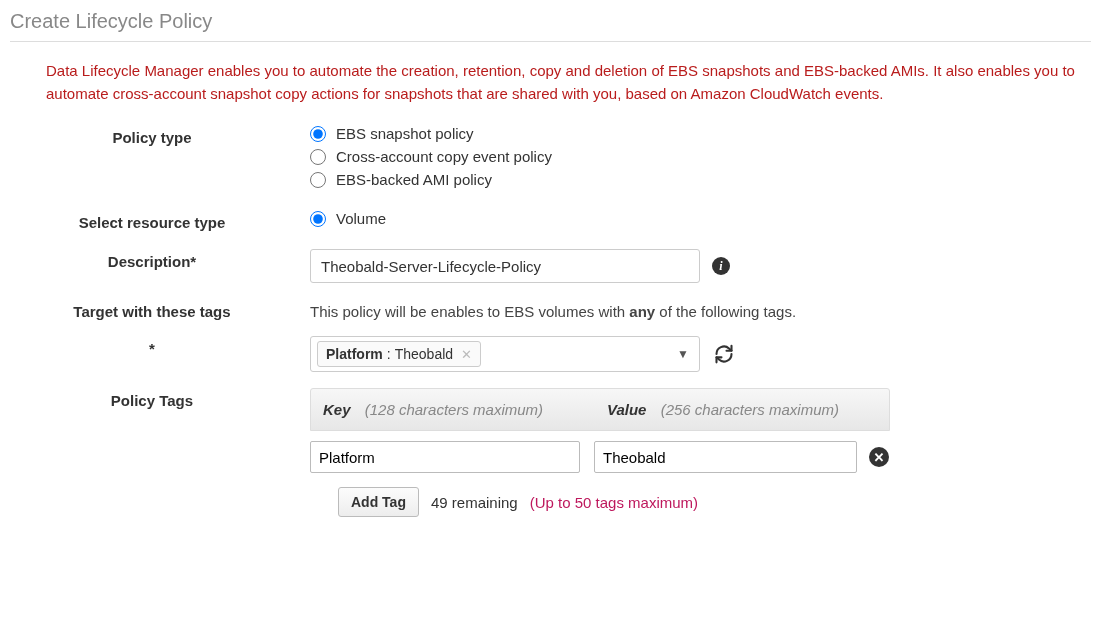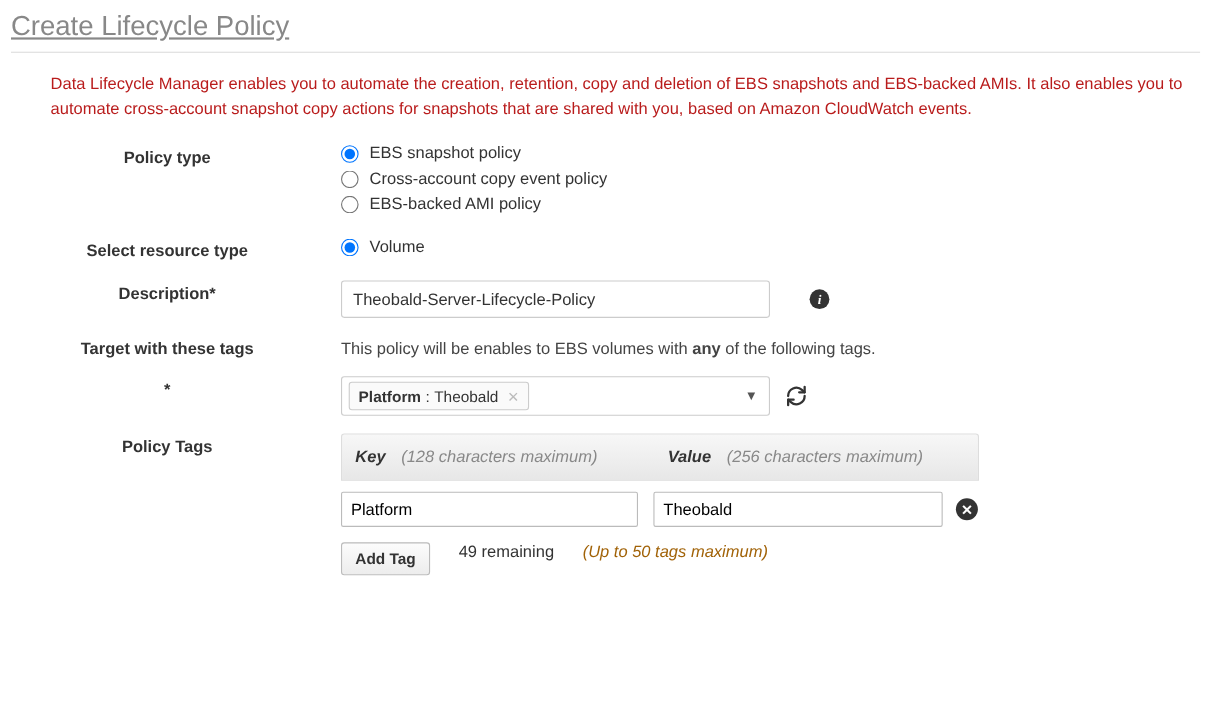--- a/index.html
+++ b/index.html
@@ -8,27 +8,26 @@
       padding: 0;
     }
     body {
       font-family: "Helvetica Neue", Helvetica, Arial, sans-serif;
       font-size: 14px;
       color: #333;
       padding: 10px;
       background: #fff;
     }
     h1 {
-      font-size: 25px;
+      font-size: 20px;
       font-weight: 400;
       color: #888;
       border-bottom: 1px solid #ddd;
       padding-bottom: 8px;
       margin-bottom: 18px;
-      text-decoration: underline;
     }
     .intro {
       color: #b91c1c;
       line-height: 1.5;
       margin-bottom: 20px;
       font-size: 15px;
       margin-left: 36px;
     }
     .form-row {
       display: flex;
@@ -80,21 +79,20 @@
       font-family: Georgia, serif;
       font-weight: bold;
       font-style: italic;
       font-size: 12px;
       margin-left: 12px;
       vertical-align: middle;
     }
     .desc-line {
       display: flex;
       align-items: center;
-      gap: 24px;
     }
     .help-text {
       color: #444;
       font-size: 15px;
       padding-top: 4px;
     }
     .tag-selector-row {
       display: flex;
       align-items: center;
     }
@@ -201,41 +199,42 @@
       border-radius: 50%;
       display: inline-flex;
       align-items: center;
       justify-content: center;
       cursor: pointer;
       font-weight: bold;
       font-size: 13px;
     }
     .add-tag-row {
       display: flex;
-      gap: 26px;
+      align-items: center;
+      gap: 12px;
       padding-top: 4px;
+      margin-left: 28px;
     }
     .add-tag-btn {
       background: linear-gradient(#fcfcfc, #ededed);
       border: 1px solid #bbb;
       border-radius: 3px;
       padding: 6px 12px;
       font-size: 14px;
       font-weight: bold;
       color: #333;
       cursor: pointer;
     }
     .remaining {
       color: #333;
       font-size: 15px;
     }
     .maxtags {
-      color: #a16207;
-      font-size: 15px;
-      font-style: italic;
+      color: #be185d;
+      font-size: 15px;
     }
     .asterisk-label {
       margin-top: 40px;
     }
   </style>
 </head>
 <body>
 
 <h1>Create Lifecycle Policy</h1>
 

